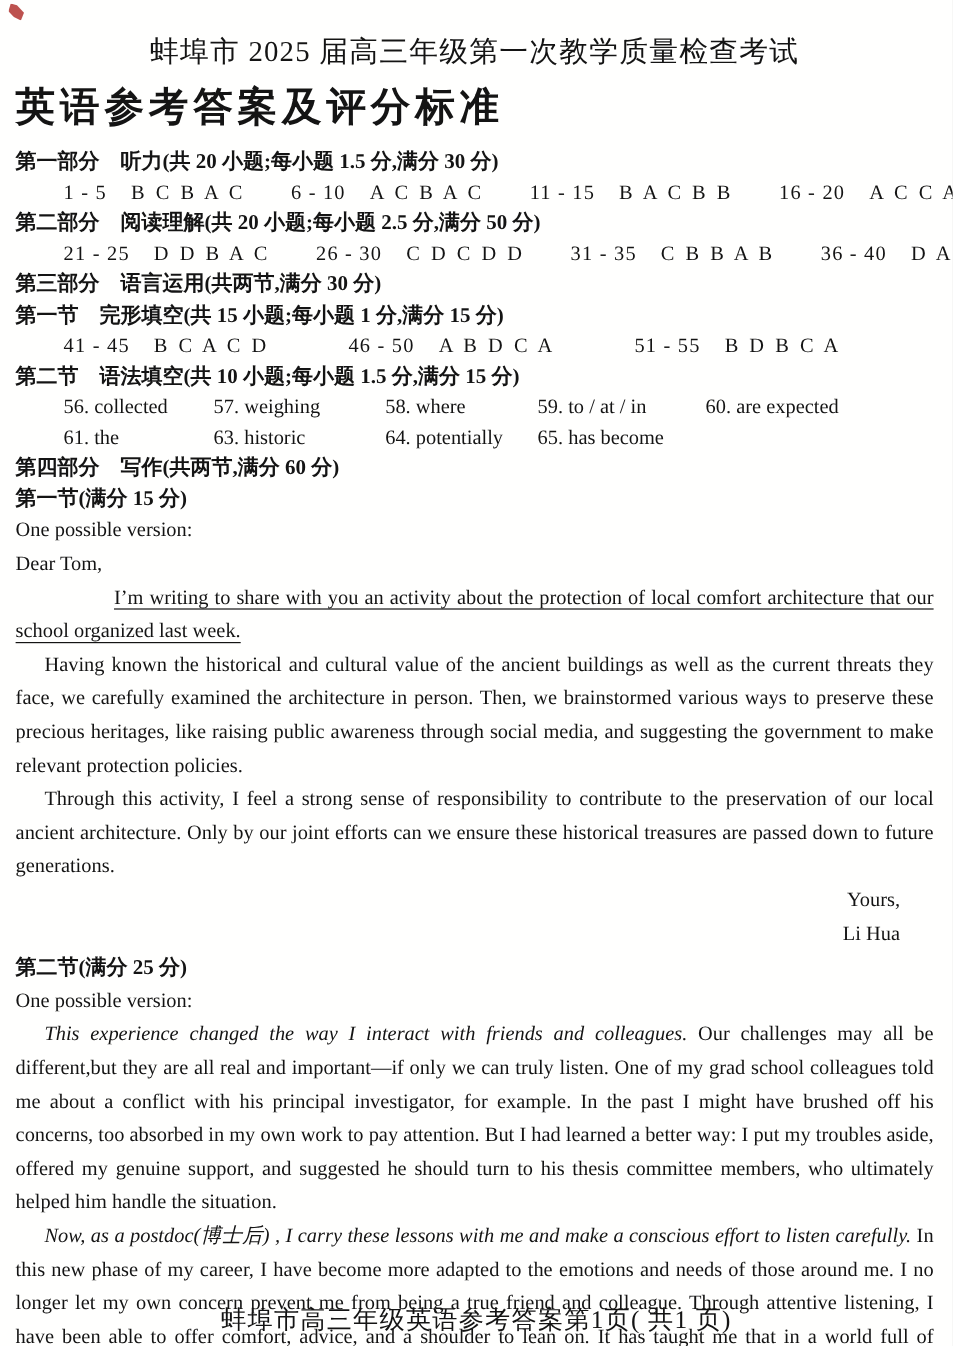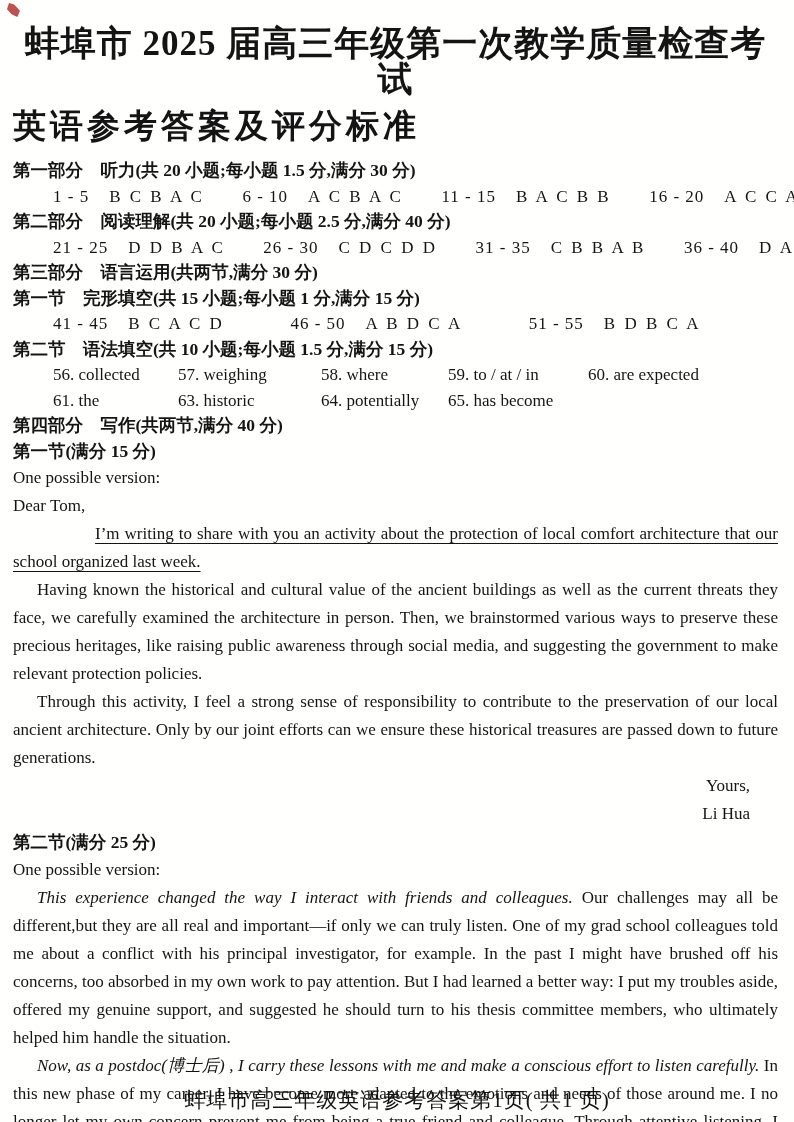--- a/index.html
+++ b/index.html
@@ -15,21 +15,21 @@
     padding:26px 16px 0 13px;
     overflow:hidden;
   }
   .red-mark{
     position:absolute; left:7px; top:3px; width:13px; height:14px;
     background:#b23430;
     clip-path:polygon(15% 0,55% 10%,100% 55%,80% 100%,35% 80%,0 45%);
     opacity:.85;
   }
   .title{
-    text-align:center; font-weight:bold; font-size:35px; line-height:36px;
+    text-align:center; font-weight:normal; font-size:24px; line-height:36px;
     letter-spacing:1px;
   }
   .subtitle{
     text-align:left; font-weight:bold; font-size:33px; line-height:44px;
     letter-spacing:4px; margin-top:6px;
   }
   .key-area{ margin-top:10px; }
   .heading{ font-weight:bold; line-height:25.5px; font-size:17.5px; }
   .ans-row{ line-height:25.5px; padding-left:40px; white-space:nowrap; }
   .ans-group{ display:inline-block; }
@@ -63,21 +63,21 @@
   <div class="title">蚌埠市 2025 届高三年级第一次教学质量检查考试</div>
   <div class="subtitle">英语参考答案及评分标准</div>
 
   <div class="key-area">
 
     <div class="heading">第一部分　听力(共 20 小题;每小题 1.5 分,满分 30 分)</div>
     <div class="ans-row">
       <span class="ans-group gap"><span class="ans-range">1 - 5</span><span class="ans-letters">B C B A C</span></span><span class="ans-group gap"><span class="ans-range">6 - 10</span><span class="ans-letters">A C B A C</span></span><span class="ans-group gap"><span class="ans-range">11 - 15</span><span class="ans-letters">B A C B B</span></span><span class="ans-group"><span class="ans-range">16 - 20</span><span class="ans-letters">A C C A A</span></span>
     </div>
 
-    <div class="heading">第二部分　阅读理解(共 20 小题;每小题 2.5 分,满分 40 分)</div>
+    <div class="heading">第二部分　阅读理解(共 20 小题;每小题 2.5 分,满分 50 分)</div>
     <div class="ans-row">
       <span class="ans-group gap"><span class="ans-range">21 - 25</span><span class="ans-letters">D D B A C</span></span><span class="ans-group gap"><span class="ans-range">26 - 30</span><span class="ans-letters">C D C D D</span></span><span class="ans-group gap"><span class="ans-range">31 - 35</span><span class="ans-letters">C B B A B</span></span><span class="ans-group"><span class="ans-range">36 - 40</span><span class="ans-letters">D A B G C</span></span>
     </div>
 
     <div class="heading">第三部分　语言运用(共两节,满分 30 分)</div>
 
     <div class="heading">第一节　完形填空(共 15 小题;每小题 1 分,满分 15 分)</div>
     <div class="ans-row wide">
       <span class="ans-group gap"><span class="ans-range">41 - 45</span><span class="ans-letters">B C A C D</span></span><span class="ans-group gap"><span class="ans-range">46 - 50</span><span class="ans-letters">A B D C A</span></span><span class="ans-group"><span class="ans-range">51 - 55</span><span class="ans-letters">B D B C A</span></span>
     </div>
@@ -90,21 +90,21 @@
       <span>59. to / at / in</span>
       <span>60. are expected</span>
     </div>
     <div class="grammar-row">
       <span>61. the</span>
       <span>63. historic</span>
       <span>64. potentially</span>
       <span>65. has become</span>
     </div>
 
-    <div class="heading">第四部分　写作(共两节,满分 40 分)</div>
+    <div class="heading">第四部分　写作(共两节,满分 60 分)</div>
     <div class="heading">第一节(满分 15 分)</div>
   </div>
 
   <div class="essay">
     <div class="plain">One possible version:</div>
     <div class="plain">Dear Tom,</div>
     <p class="big-indent"><span class="underlined">I’m writing to share with you an activity about the protection of local comfort architecture that our school organized last week.</span></p>
     <p class="indent">Having known the historical and cultural value of the ancient buildings as well as the current threats they face, we carefully examined the architecture in person. Then, we brainstormed various ways to preserve these precious heritages, like raising public awareness through social media, and suggesting the government to make relevant protection policies.</p>
     <p class="indent">Through this activity, I feel a strong sense of responsibility to contribute to the preservation of our local ancient architecture. Only by our joint efforts can we ensure these historical treasures are passed down to future generations.</p>
     <div class="right">Yours,</div>

